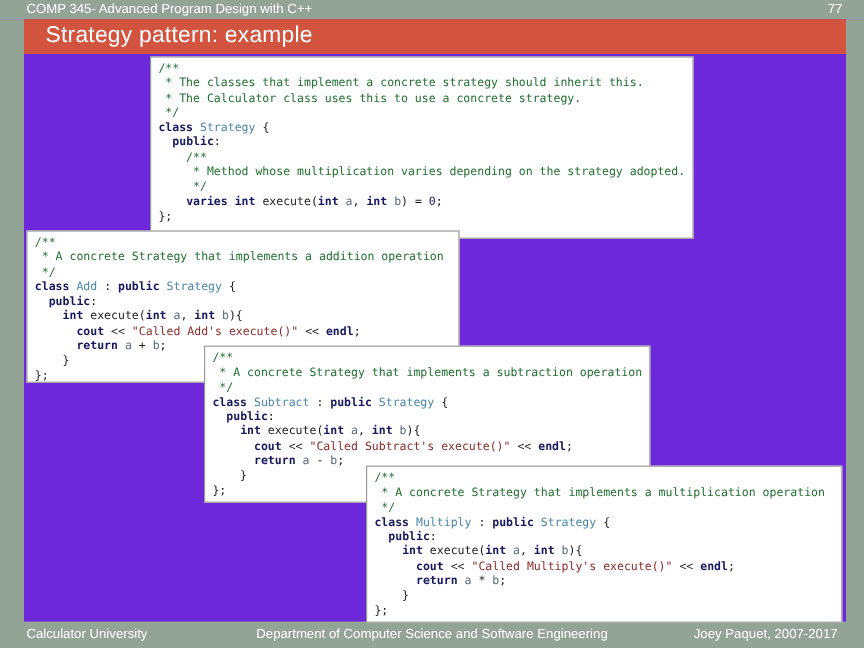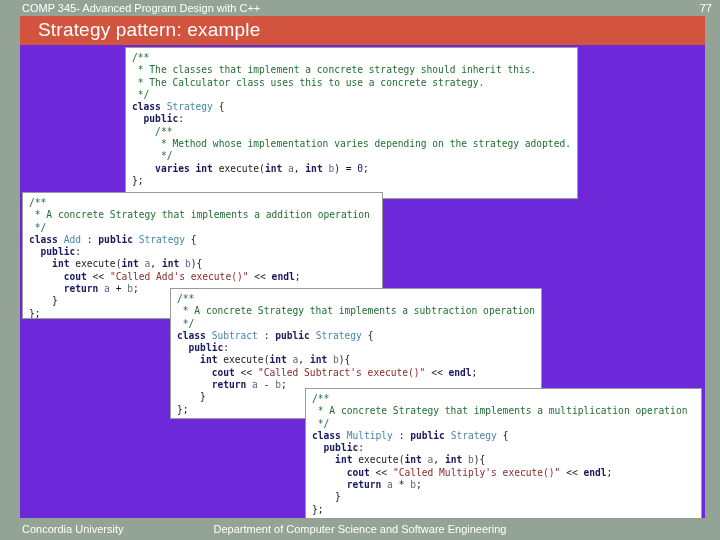--- a/index.html
+++ b/index.html
@@ -27,21 +27,21 @@
   .course-label {
     position: absolute;
     left: 22px; top: 0px;
     height: 16px; line-height: 16px;
     font-size: 11px;
     color: #ffffff;
     white-space: nowrap;
   }
   .page-number {
     position: absolute;
-    right: 8px; top: 0px;
+    right: 18px; top: 0px;
     height: 16px; line-height: 16px;
     font-size: 11px;
     color: #ffffff;
   }
 
   .left-strip {
     position: absolute;
     left: 0; top: 16px;
     width: 20px; height: 524px;
     background: #93a396;
@@ -153,21 +153,21 @@
   </div>
 
   <div class="codebox" id="box-strategy">
     <pre><span class="cm">/**</span>
 <span class="cm"> * The classes that implement a concrete strategy should inherit this.</span>
 <span class="cm"> * The Calculator class uses this to use a concrete strategy.</span>
 <span class="cm"> */</span>
 <span class="kw">class</span> <span class="ty">Strategy</span> {
   <span class="kw">public</span>:
 <span class="cm">    /**</span>
-<span class="cm">     * Method whose implementation varies depending on the strategy adopted.</span>
+<span class="cm">     * Method whose multiplication varies depending on the strategy adopted.</span>
 <span class="cm">     */</span>
     <span class="kw">varies</span> <span class="kw">int</span> <span class="op">execute</span>(<span class="kw">int</span> <span class="id">a</span>, <span class="kw">int</span> <span class="id">b</span>) = <span class="nm">0</span>;
 };</pre>
   </div>
 
   <div class="codebox" id="box-add">
     <pre><span class="cm">/**</span>
 <span class="cm"> * A concrete Strategy that implements a addition operation</span>
 <span class="cm"> */</span>
 <span class="kw">class</span> <span class="ty">Add</span> : <span class="kw">public</span> <span class="ty">Strategy</span> {
@@ -199,17 +199,18 @@
 <span class="kw">class</span> <span class="ty">Multiply</span> : <span class="kw">public</span> <span class="ty">Strategy</span> {
   <span class="kw">public</span>:
     <span class="kw">int</span> <span class="op">execute</span>(<span class="kw">int</span> <span class="id">a</span>, <span class="kw">int</span> <span class="id">b</span>){
       <span class="kw">cout</span> &lt;&lt; <span class="st">"Called Multiply's execute()"</span> &lt;&lt; <span class="kw">endl</span>;
       <span class="kw">return</span> <span class="id">a</span> * <span class="id">b</span>;
     }
 };</pre>
   </div>
 
   <div class="footerbar">
-    <div class="footer-left">Concordia University</div>
+    <div class="footer-left">Calculator University</div>
     <div class="footer-center">Department of Computer Science and Software Engineering</div>
+    <div class="footer-right">Joey Paquet, 2007-2017</div>
   </div>
 
 </div>
 
 </body></html>

